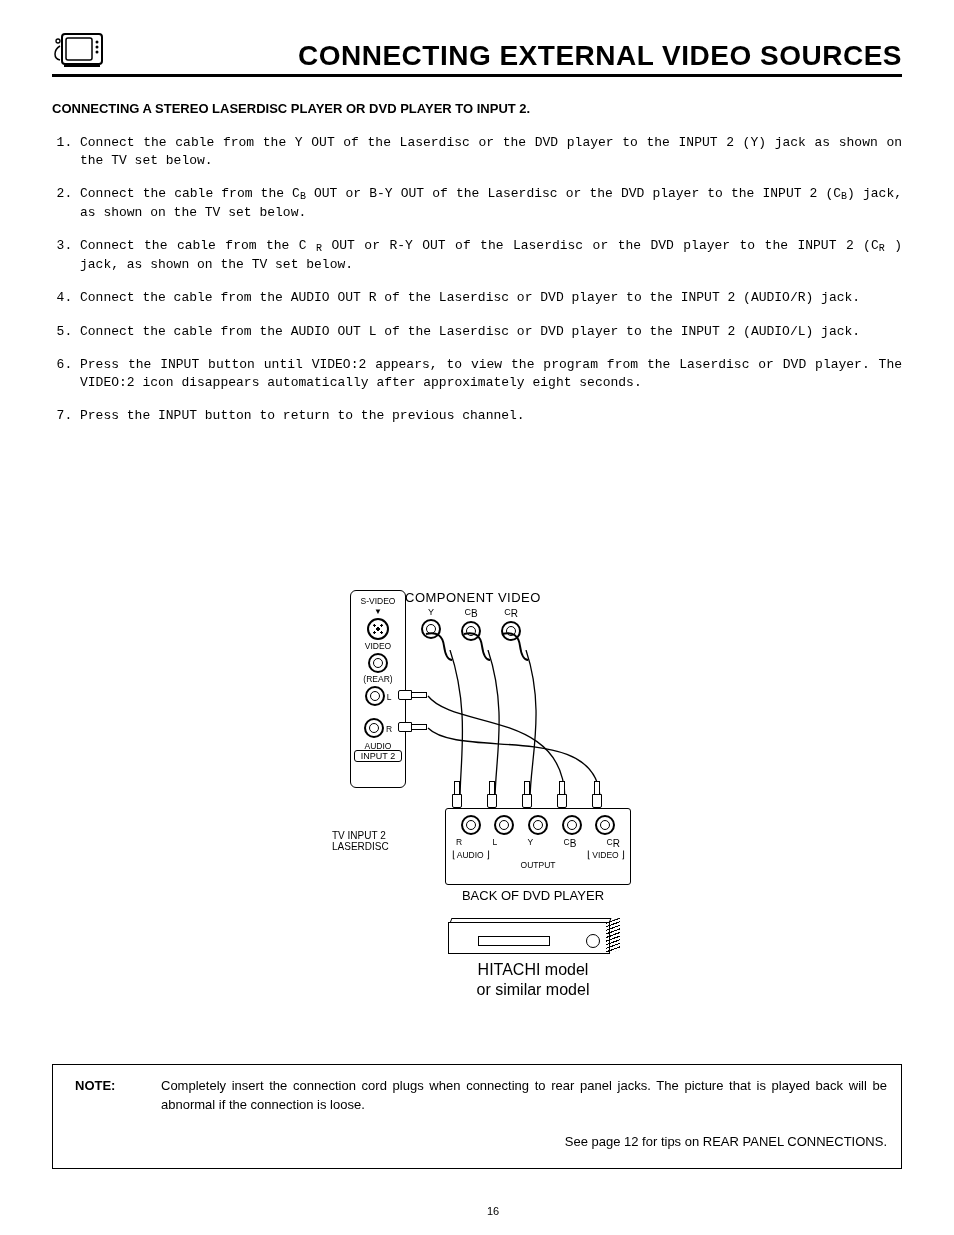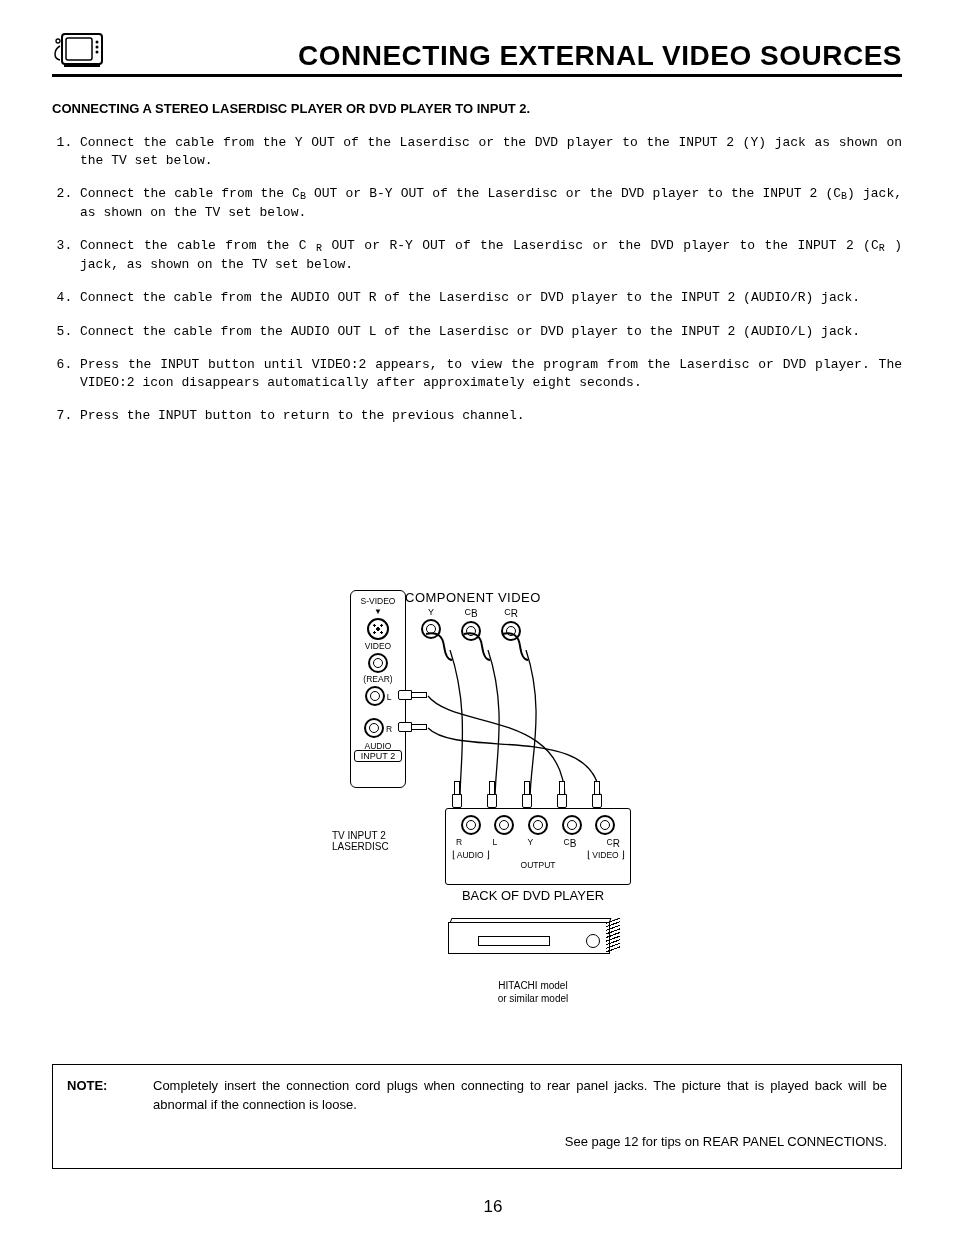--- a/index.html
+++ b/index.html
@@ -166,34 +166,34 @@
   }
   .dvd-device .vent {
     position:absolute; right:-2px; top:6px; width:14px; height:32px;
     transform: skewY(-20deg);
     background: repeating-linear-gradient(#000 0 1.2px, transparent 1.2px 3.6px);
   }
   .dvd-device .lid {
     position:absolute; left:2px; top:4px; width:158px; height:6px;
     border:1.3px solid #000; background:#fff; transform: skewX(-20deg);
   }
-  .dvd-subcap { text-align:center; font-size:10px; margin-top:20px; line-height:1.25;}
+  .dvd-subcap { text-align:center; font-size:16px; margin-top:0; line-height:1.25;}
 
   .note-box {
     position:absolute; left:52px; right:52px; top:1064px;
-    border:1.2px solid #000; padding:12px 14px 16px 14px;
+    border:1.2px solid #000; padding:12px 14px 16px 22px;
     font-size:13px; line-height:1.45;
   }
   .note-box .note-row { display:flex; }
   .note-box .note-label { font-weight:700; width:86px; flex:0 0 auto; }
   .note-box .note-text { flex:1 1 auto; text-align:justify; }
   .note-box .note-sub { margin-left:86px; margin-top:18px;text-align:right; }
 
   .page-num {
-    position:absolute; bottom:18px; left:0; right:0; text-align:center; font-size:17px;padding-left:32px;
+    position:absolute; bottom:18px; left:0; right:0; text-align:center; font-size:11px;padding-left:32px;
   }
 
   
   .aud-plug { position:absolute; }
 </style>
 </head>
 <body>
 
 <div class="page">
 

